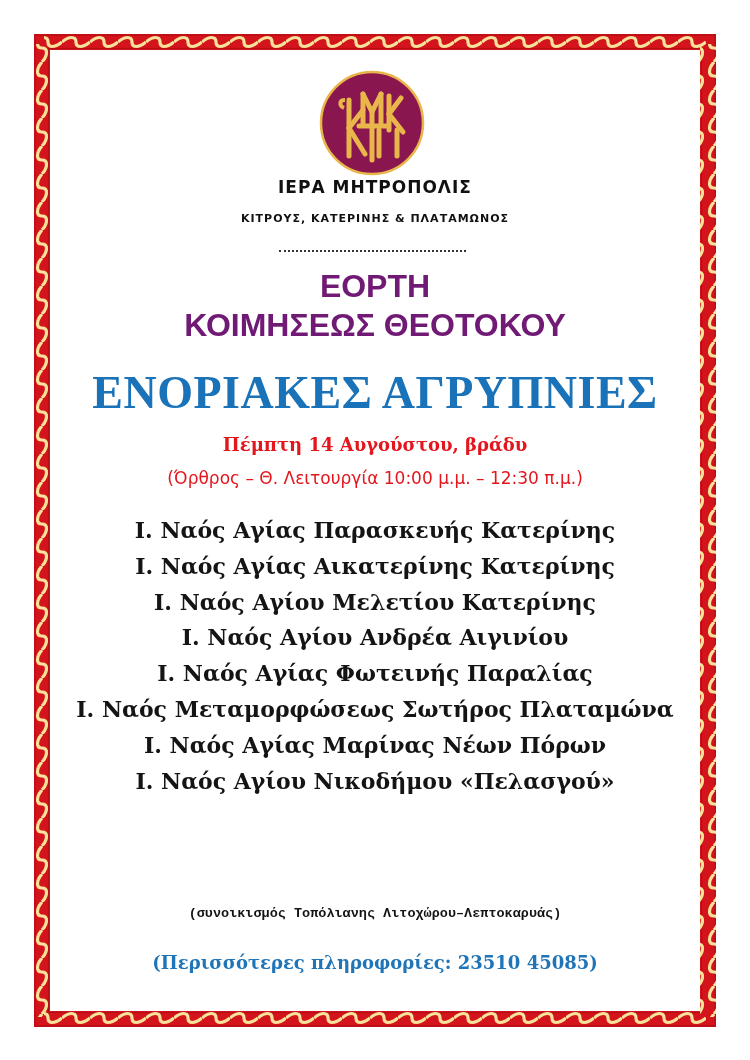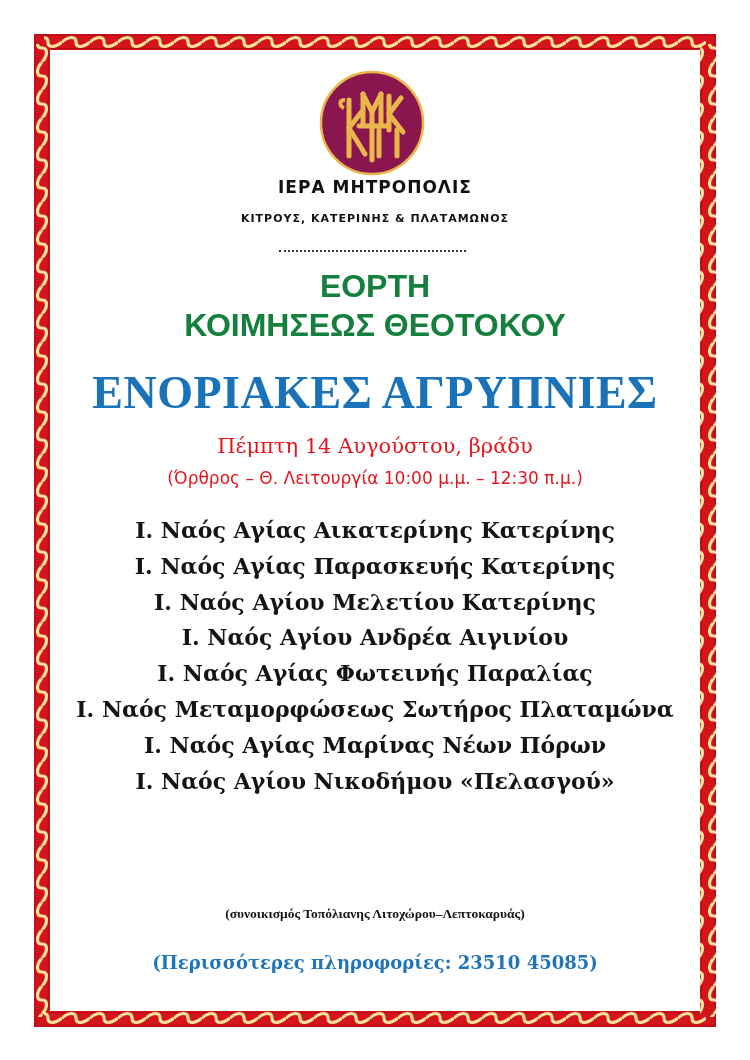--- a/index.html
+++ b/index.html
@@ -16,48 +16,48 @@
       letter-spacing: 1px;
     }
     .org1 { top: 177px; font-size: 17px; }
     .org2 { top: 212px; font-size: 11px; }
     .dots {
       position: absolute; left: 279px; top: 250px; width: 187px; height: 0;
       border-top: 2px dotted #333;
     }
     .feast1, .feast2 {
       position: absolute; left: 0; width: 750px; text-align: center;
-      font-family: "Liberation Sans", sans-serif; font-weight: bold; color: #15803d;
+      font-family: "Liberation Sans", sans-serif; font-weight: bold; color: #701a75;
     }
     .feast1 { top: 268px; font-size: 32px; }
     .feast2 { top: 307px; font-size: 32px; }
     .vigils {
       position: absolute; left: 0; width: 750px; top: 366px; text-align: center;
       font-family: "Liberation Serif", serif; font-weight: bold; color: #1a73b8;
       font-size: 46px; letter-spacing: 0.5px;
     }
     .date {
       position: absolute; left: 0; width: 750px; top: 434px; text-align: center;
-      font-family: "DejaVu Serif", serif; font-weight: normal; color: #e4161d; font-size: 21px;
+      font-family: "DejaVu Serif", serif; font-weight: bold; color: #e4161d; font-size: 18px;
     }
     .time {
       position: absolute; left: 0; width: 750px; top: 468px; text-align: center;
       font-family: "DejaVu Sans", sans-serif; font-weight: normal; color: #e4161d; font-size: 17px;
     }
     .churches {
       position: absolute; left: 0; width: 750px; top: 513px; margin: 0; padding: 0; list-style: none;
     }
     .churches li {
       height: 35.8px; line-height: 35.8px; text-align: center;
       font-family: "DejaVu Serif", serif; font-weight: bold; color: #141414; font-size: 22px;
       white-space: nowrap;
     }
     .note {
       position: absolute; left: 0; width: 750px; top: 906px; text-align: center;
-      font-family: Liberation Serif, serif; font-weight: bold; color: #141414; font-size: 13.5px;
+      font-family: Liberation Mono, monospace; font-weight: bold; color: #141414; font-size: 13.5px;
     }
     .info {
       position: absolute; left: 0; width: 750px; top: 952px; text-align: center;
       font-family: "DejaVu Serif", serif; font-weight: bold; color: #1f75b8; font-size: 18px;
     }
   </style>
 </head>
 <body>
 
 <div class="frame">
@@ -115,22 +115,22 @@
 
 <div class="feast1">ΕΟΡΤΗ</div>
 <div class="feast2">ΚΟΙΜΗΣΕΩΣ ΘΕΟΤΟΚΟΥ</div>
 
 <div class="vigils">ΕΝΟΡΙΑΚΕΣ ΑΓΡΥΠΝΙΕΣ</div>
 
 <div class="date">Πέμπτη 14 Αυγούστου, βράδυ</div>
 <div class="time">(Όρθρος – Θ. Λειτουργία 10:00 μ.μ. – 12:30 π.μ.)</div>
 
 <ul class="churches">
+  <li>Ι. Ναός Αγίας Παρασκευής Κατερίνης</li>
   <li>Ι. Ναός Αγίας Αικατερίνης Κατερίνης</li>
-  <li>Ι. Ναός Αγίας Παρασκευής Κατερίνης</li>
   <li>Ι. Ναός Αγίου Μελετίου Κατερίνης</li>
   <li>Ι. Ναός Αγίου Ανδρέα Αιγινίου</li>
   <li>Ι. Ναός Αγίας Φωτεινής Παραλίας</li>
   <li>Ι. Ναός Μεταμορφώσεως Σωτήρος Πλαταμώνα</li>
   <li>Ι. Ναός Αγίας Μαρίνας Νέων Πόρων</li>
   <li>Ι. Ναός Αγίου Νικοδήμου «Πελασγού»</li>
 </ul>
 
 <div class="note">(συνοικισμός Τοπόλιανης Λιτοχώρου–Λεπτοκαρυάς)</div>
 <div class="info">(Περισσότερες πληροφορίες: 23510 45085)</div>

